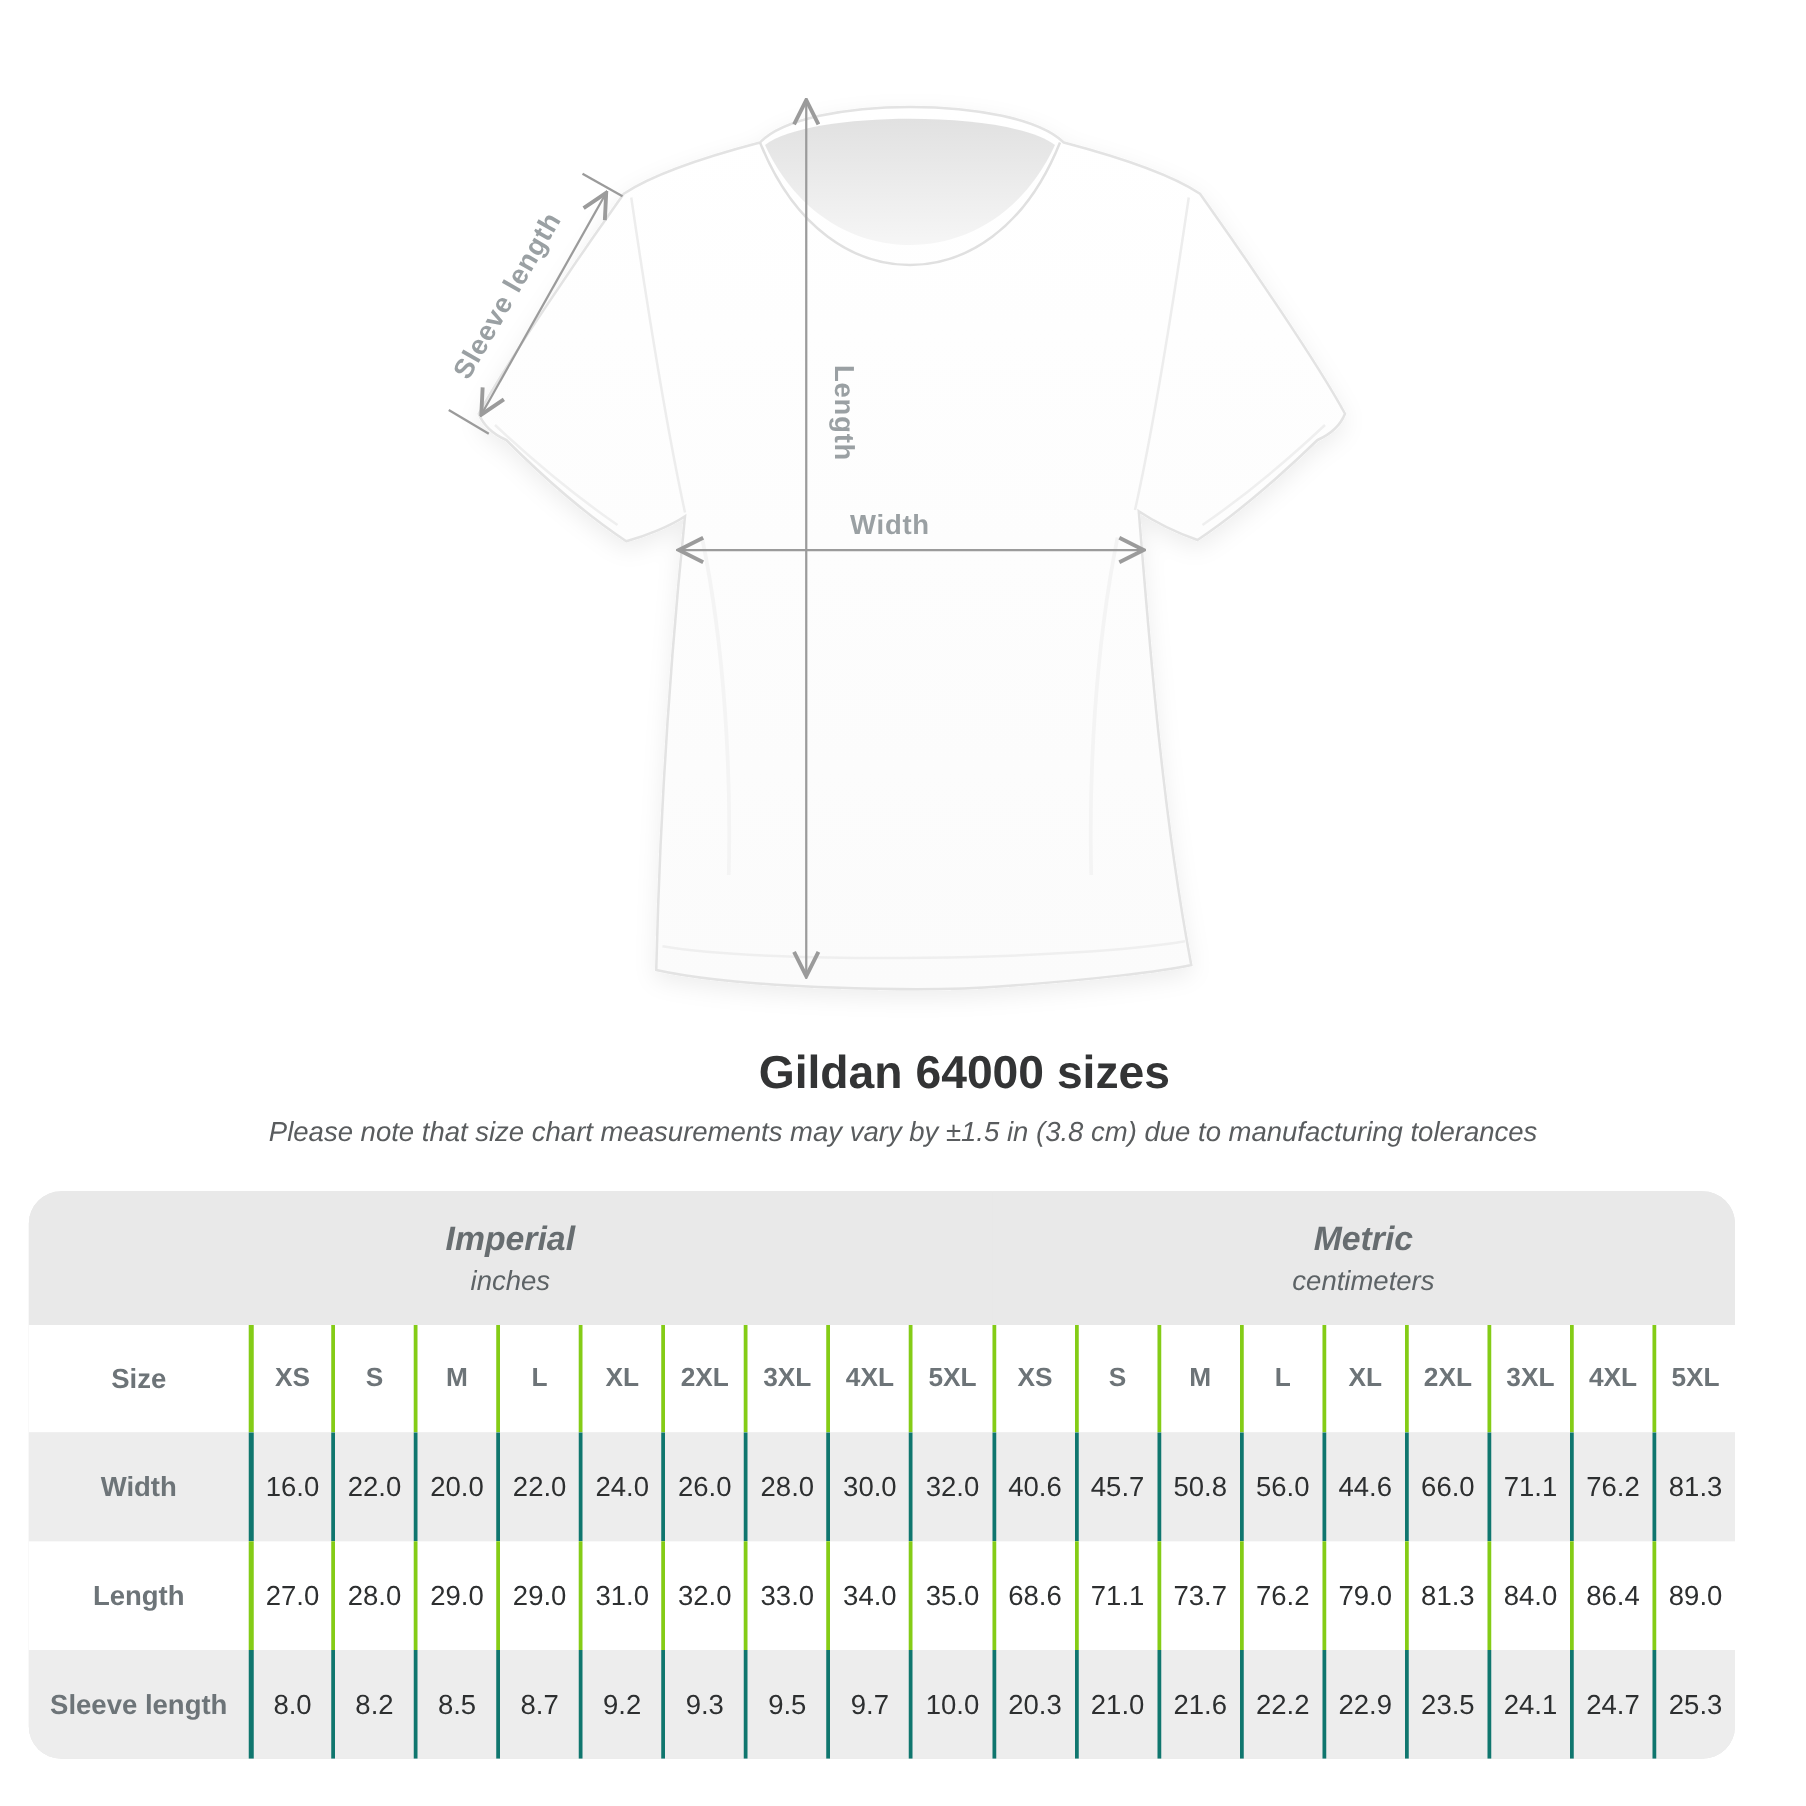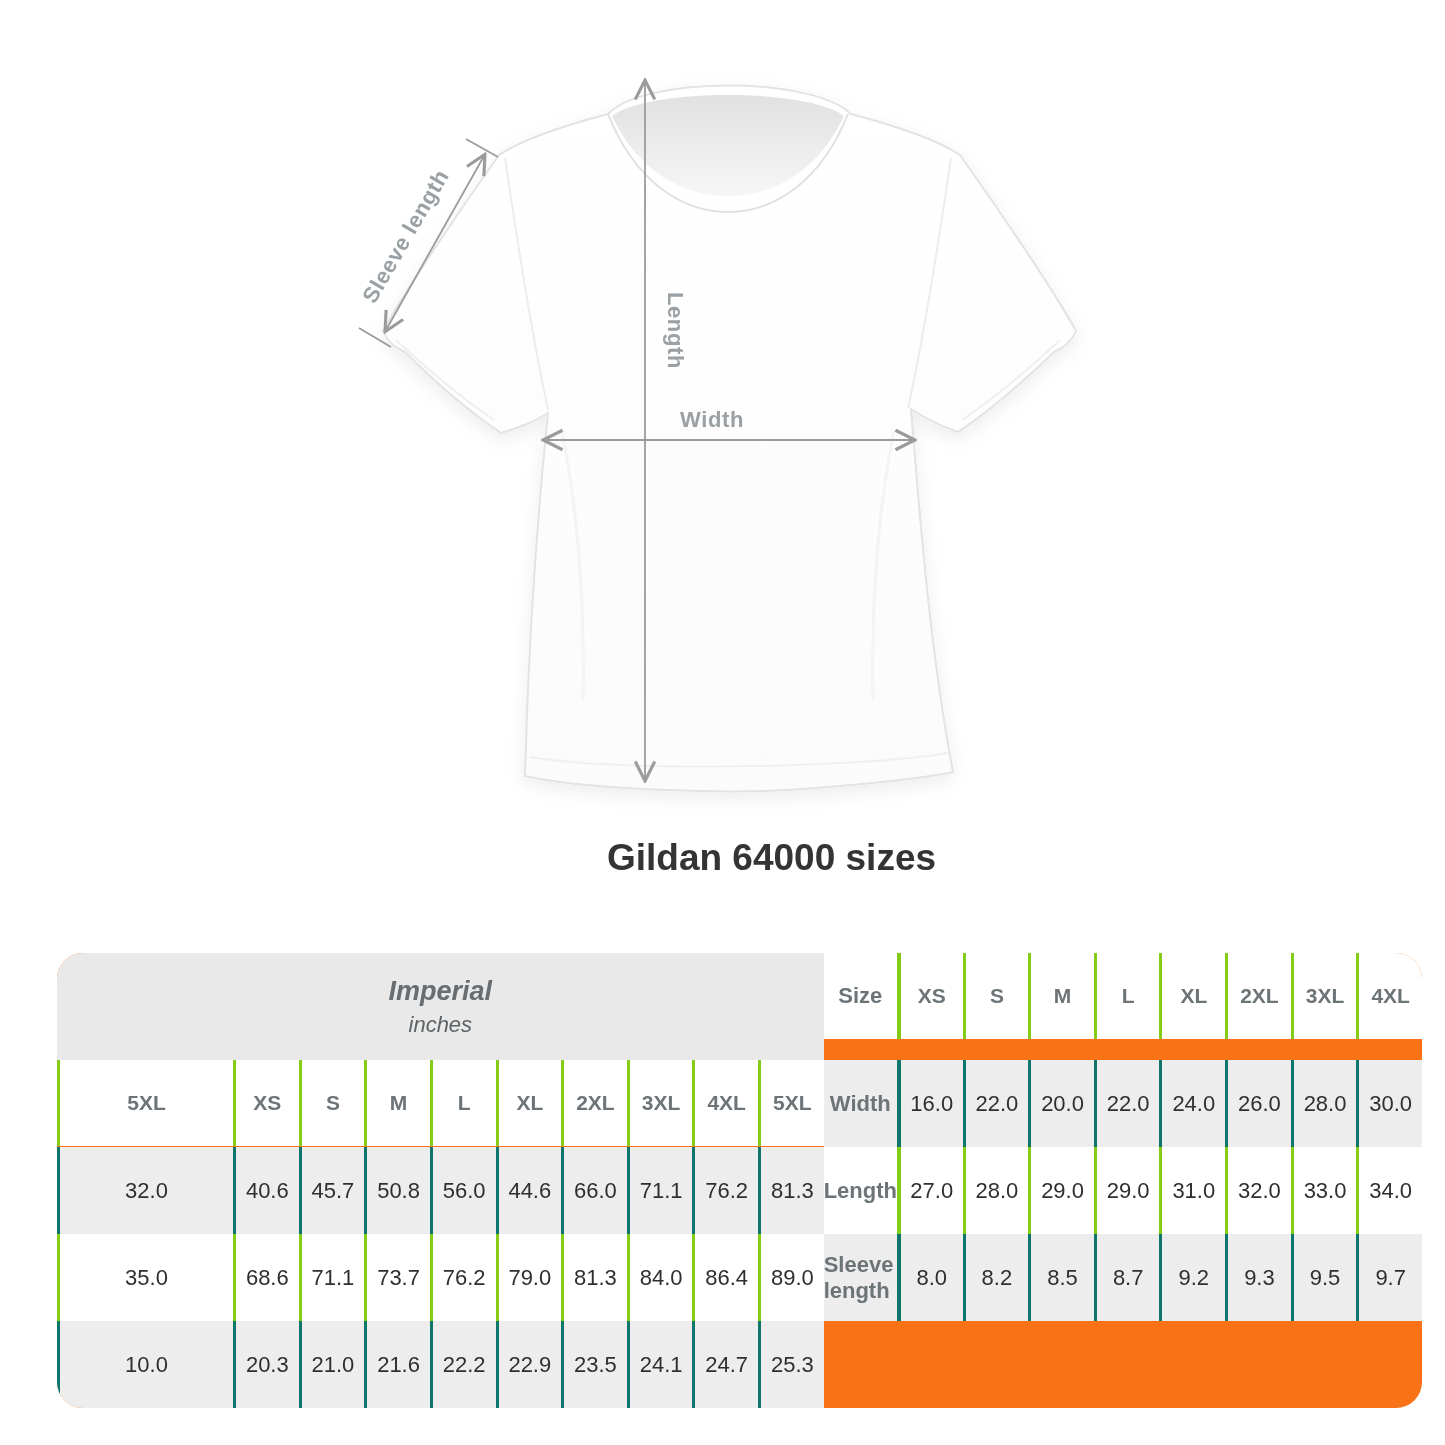--- a/index.html
+++ b/index.html
@@ -17,23 +17,23 @@
   .title{
     position:absolute;left:13px;top:836px;width:100%;text-align:center;
     font-size:37px;font-weight:bold;color:#333435;line-height:44px;margin-left:36px;
   }
   .note{
     position:absolute;left:0;top:892px;width:100%;text-align:center;
     font-size:22px;font-style:italic;color:#595c5e;line-height:28px;
   }
   
   .size-table{
-    position:absolute;left:57px;top:953px;width:1365px;
+    position:absolute;left:23px;top:953px;width:1365px;
     display:grid;grid-template-columns:176px repeat(18,1fr);
-    border-radius:26px;overflow:hidden;background:#f97316;
+    border-radius:26px;overflow:hidden;background:#e5e5e5;
   }
   .band{
     height:107px;background:#e9e9e9;
     display:flex;flex-direction:column;align-items:center;justify-content:center;gap:5px;
   }
   .band-imperial{grid-column:1 / 11;}
   .band-metric{grid-column:11 / 20;}
   .band-label{font-size:27px;font-weight:bold;font-style:italic;color:#676d70;}
   .band-sub{font-size:22px;font-style:italic;color:#5d6366;}
   .row{display:contents;}
@@ -119,26 +119,31 @@
 
       <line x1="545" y1="440" x2="913" y2="440" marker-start="url(#ah)" marker-end="url(#ah)"></line>
     </g>
 
     <text class="dim-label" transform="translate(412,240) rotate(-60)" text-anchor="middle">Sleeve length</text>
     <text class="dim-label" transform="translate(668,292) rotate(90)">Length</text>
     <text class="dim-label" x="712" y="427" text-anchor="middle">Width</text>
   </svg>
 
   <div class="title">Gildan 64000 sizes</div>
+  <div class="note">Please note that size chart measurements may vary by ±1.5 in (3.8 cm) due to manufacturing tolerances</div>
 
   <div class="size-table">
 
     <div class="band band-imperial">
       <div class="band-label">Imperial</div>
       <div class="band-sub">inches</div>
+    </div>
+    <div class="band band-metric">
+      <div class="band-label">Metric</div>
+      <div class="band-sub">centimeters</div>
     </div>
 
     <div class="row r-head">
       <div class="c row-label">Size</div>
       <div class="c first-data">XS</div>
       <div class="c">S</div>
       <div class="c">M</div>
       <div class="c">L</div>
       <div class="c">XL</div>
       <div class="c">2XL</div>

